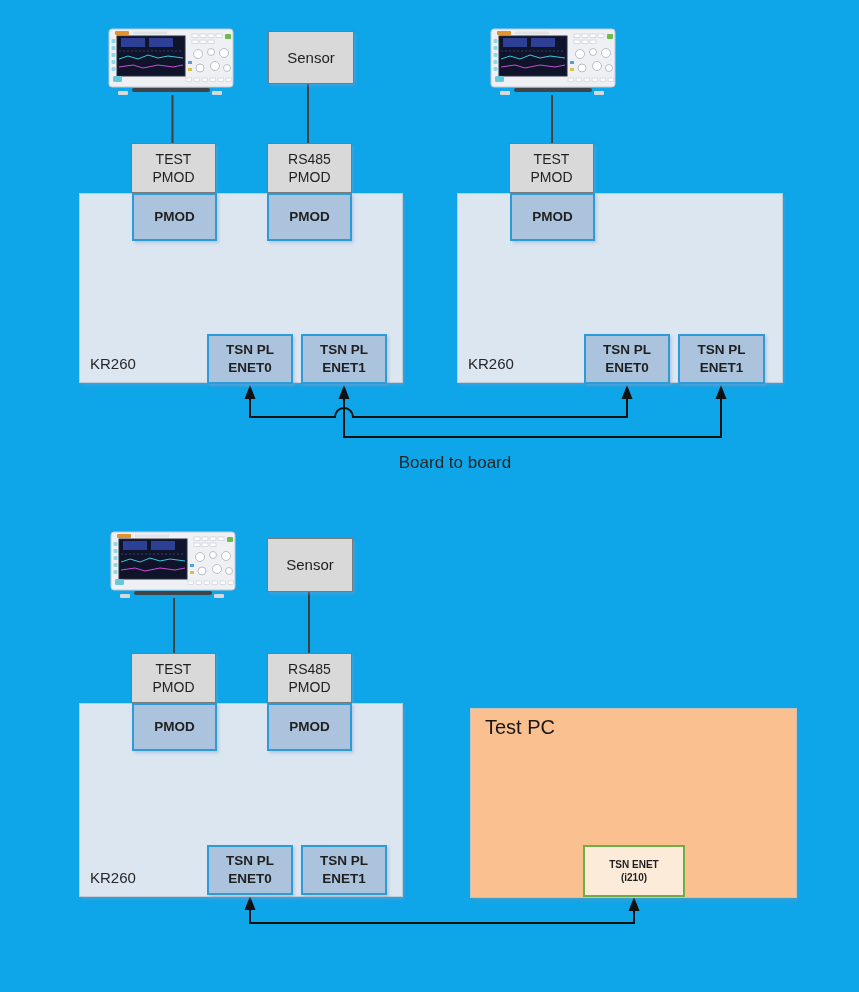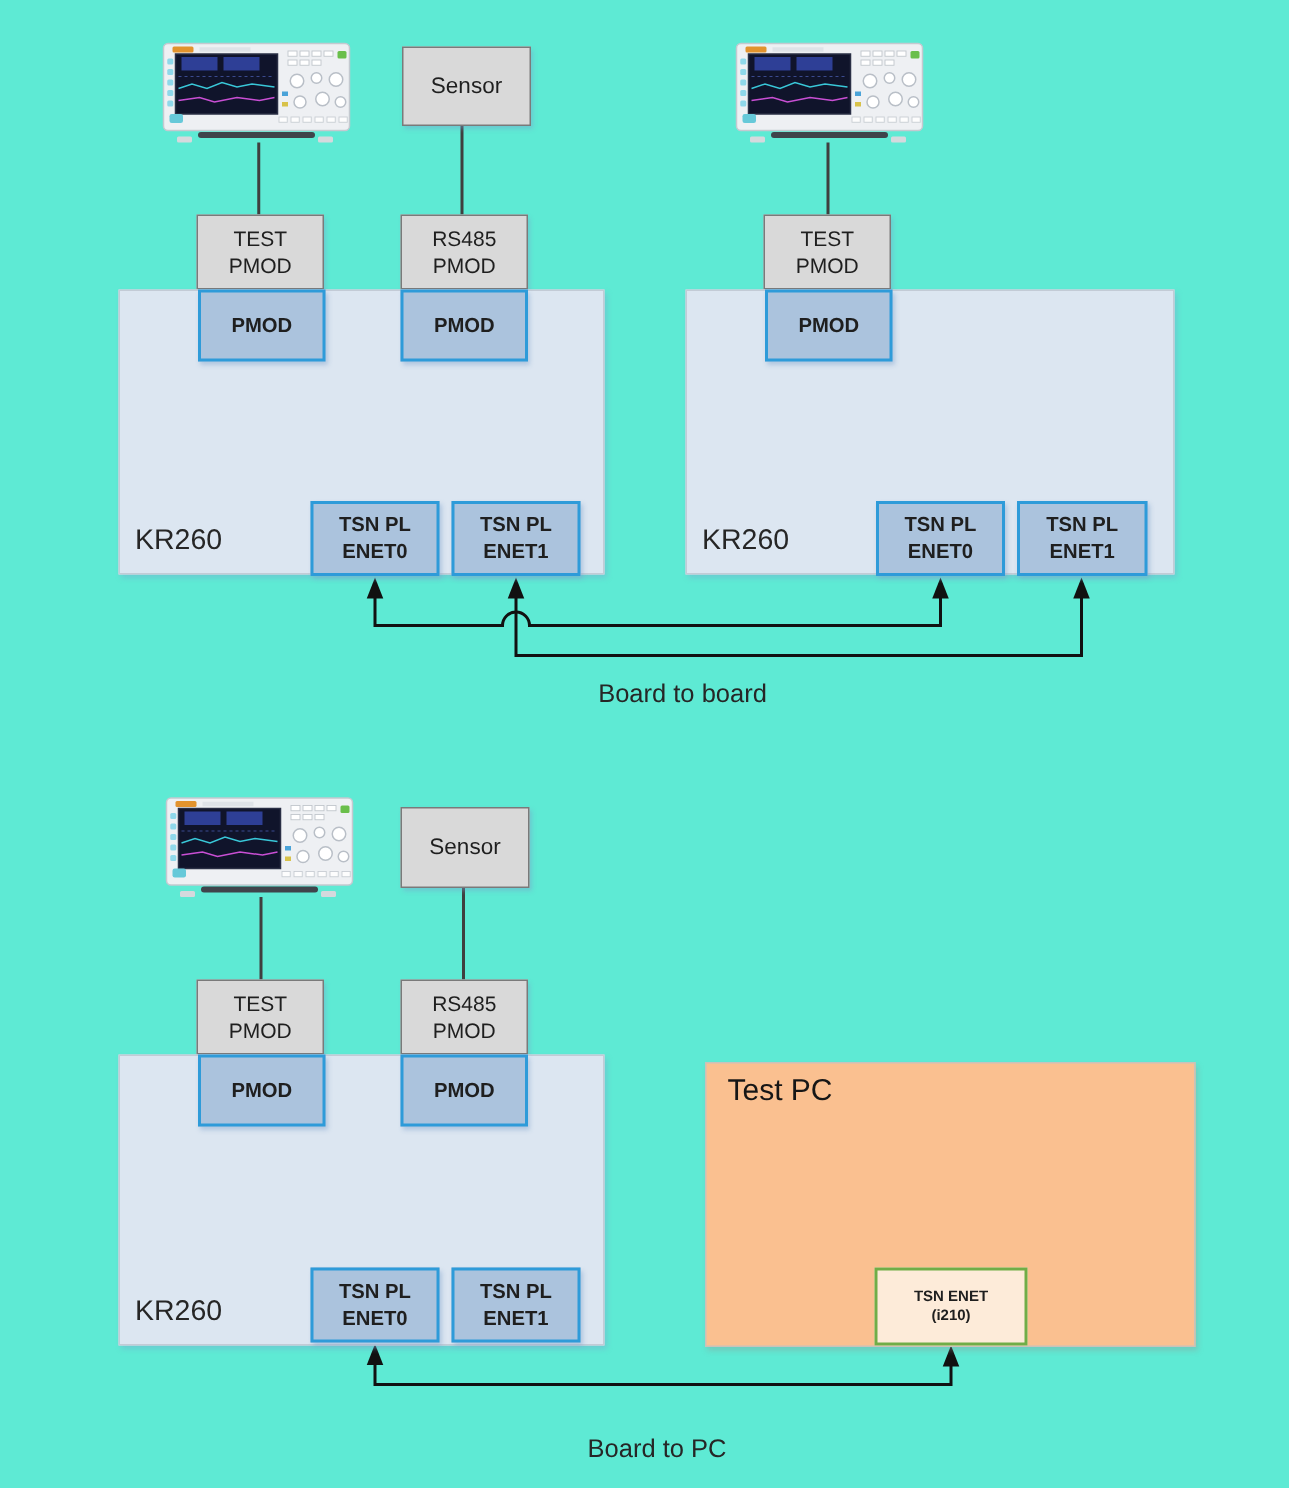--- a/index.html
+++ b/index.html
@@ -1,27 +1,27 @@
 <!DOCTYPE html>
 <html><head>
 <meta charset="utf-8">
 <style>
   html,body {margin:0; padding:0; background:#ffffff; font-family:"Liberation Sans", sans-serif;}
-  .canvas {position:relative; width:859px; height:992px; background:#5eead4; overflow:hidden;}
+  .canvas {position:relative; width:859px; height:992px; background:#0ea5e9; overflow:hidden;}
   .sec {position:absolute; left:0; top:0; width:100%; height:100%; pointer-events:none;}
   .box {position:absolute; box-sizing:border-box; display:flex; flex-direction:column;
         align-items:center; justify-content:center; text-align:center; color:#1f1f1f;}
   .gray {background:#d9d9d9; border:1.6px solid #7a7a7a; font-weight:400; font-size:14px;
          line-height:1.3; box-shadow:1.5px 2px 3px rgba(125,160,205,.45);}
   .sensor {font-weight:400; font-size:15px;}
   .bluebox {background:#abc3dd; border:2px solid #2e9bd9; font-weight:600; font-size:13.5px;
             line-height:1.3; box-shadow:1.5px 2px 3px rgba(125,160,205,.45);}
   .board {position:absolute; box-sizing:border-box; background:#dce6f1; border:1px solid #c3cbd6;
           box-shadow:1.5px 2.5px 3.5px rgba(125,160,205,.4);}
-  .board-label {position:absolute; left:10px; bottom:10px; font-size:19px; color:#262626;}
+  .board-label {position:absolute; left:10px; bottom:10px; font-size:15px; color:#262626;}
   .testpc {position:absolute; box-sizing:border-box; background:#fac090; border:1px solid #c9c2ba;
            box-shadow:1.5px 2.5px 3.5px rgba(150,150,150,.35);padding-left:39px;}
   .testpc-label {position:absolute; left:14px; top:7px; font-size:20px; color:#161616;}
   .greenbox {background:#fdebd9; border:2px solid #70ad47; font-weight:600; font-size:10px; line-height:1.3;}
   .caption {position:absolute; text-align:center; font-size:17px; color:#262626;}
   .connectors {position:absolute; left:0; top:0; pointer-events:none;}
   .scope {position:absolute; width:126px; height:68px;}
   .scope svg {width:100%; height:100%; display:block;}
 </style>
 </head>
@@ -226,16 +226,15 @@
 
     <div class="testpc" style="left:470px;top:708px;width:327px;height:190px">
       <span class="testpc-label">Test PC</span>
     </div>
 
     <div class="box greenbox" style="left:583px;top:845px;width:102px;height:52px">
       <span>TSN ENET</span>
       <span>(i210)</span>
     </div>
 
-    <div class="caption" style="left:283px;top:956px;width:310px">Board to PC</div>
   </div>
 
 </div>
 
 </body></html>

